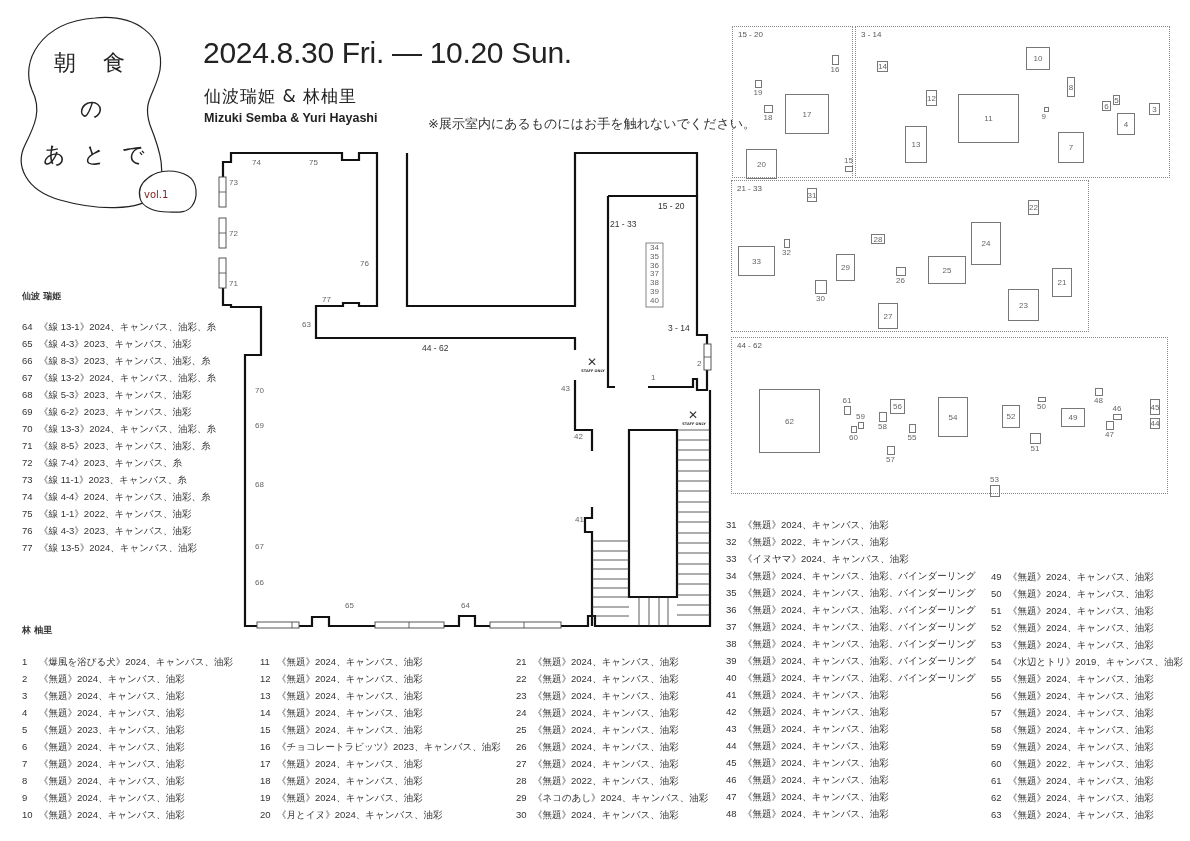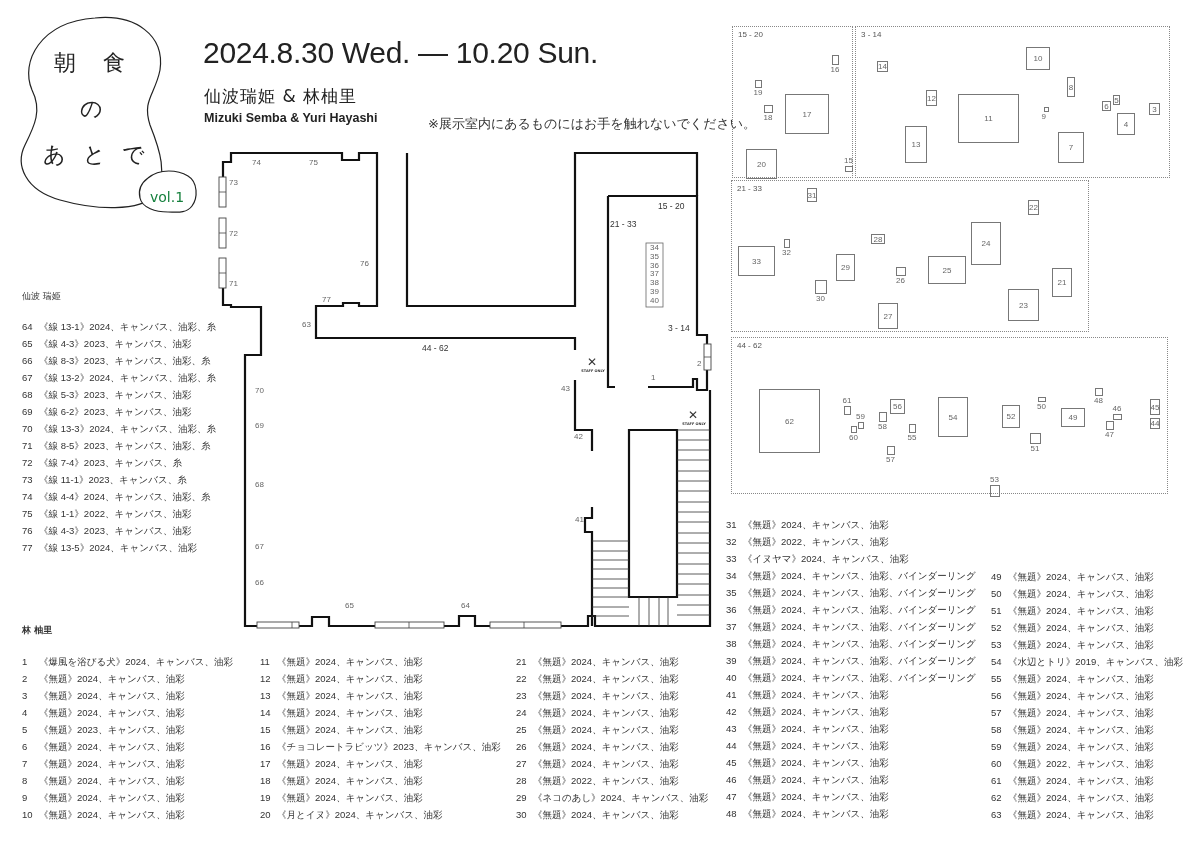--- a/index.html
+++ b/index.html
@@ -2,21 +2,21 @@
 <html><head>
 <meta charset="utf-8">
 <style>
   * { box-sizing: border-box; margin: 0; padding: 0; }
   html, body { width: 1190px; height: 841px; background: #ffffff; overflow: hidden; }
   body { position: relative; font-family: "DejaVu Sans", sans-serif; color: #333; }
 
   .logo { position: absolute; left: 0; top: 0; width: 210px; height: 220px; }
   .logo svg { position: absolute; left: 0; top: 0; }
   .logo-char { position: absolute; font-size: 22px; color: #222; font-family: "DejaVu Sans", sans-serif; }
-  .vol { position: absolute; left: 150px; top: 189px; font-size: 14px; color: #15803d; }
+  .vol { position: absolute; left: 144px; top: 189px; font-size: 10px; color: #7f1d1d; }
 
   .date { position: absolute; left: 203px; top: 36px; font-family: "Liberation Sans", sans-serif; font-size: 30px; color: #222; letter-spacing: -0.3px; white-space: nowrap; }
   .artists-jp { position: absolute; left: 204px; top: 85px; font-size: 17px; color: #222; letter-spacing: 1px; white-space: nowrap; }
   .artists-en { position: absolute; left: 204px; top: 111px; font-family: "Liberation Sans", sans-serif; font-size: 12.5px; font-weight: bold; color: #222; white-space: nowrap; }
   .notice { position: absolute; left: 428px; top: 115px; font-size: 13px; color: #333; white-space: nowrap; }
 
   .section-head { position: absolute; font-size: 9px; color: #333; white-space: nowrap; }
   .list { position: absolute; font-family: "Liberation Sans", sans-serif; font-size: 9.5px; color: #333; }
   .list .row { display: flex; height: 17px; line-height: 17px; white-space: nowrap; }
   .list .num { width: 17px; flex: none; }
@@ -43,21 +43,21 @@
   </svg>
   <span class="logo-char" style="left:54px;top:48px;">朝</span>
   <span class="logo-char" style="left:103px;top:48px;">食</span>
   <span class="logo-char" style="left:80px;top:94px;">の</span>
   <span class="logo-char" style="left:43px;top:140px;">あ</span>
   <span class="logo-char" style="left:83px;top:140px;">と</span>
   <span class="logo-char" style="left:122px;top:140px;">で</span>
   <span class="vol">vol.1</span>
 </div>
 
-<div class="date">2024.8.30 Wed. — 10.20 Sun.</div>
+<div class="date">2024.8.30 Fri. — 10.20 Sun.</div>
 <div class="artists-jp">仙波瑞姫 &amp; 林柚里</div>
 <div class="artists-en">Mizuki Semba &amp; Yuri Hayashi</div>
 <div class="notice">※展示室内にあるものにはお手を触れないでください。</div>
 
 <svg class="plan" width="1190" height="841" viewBox="0 0 1190 841">
   <g fill="none" stroke="#111" stroke-width="2.2" stroke-linejoin="miter">
 
     <path d="M223 197 L223 162 L231 162 L231 153 L342 153 L342 160 L359 160 L359 153 L377 153 L377 306 L359 306 L359 303 L343 303 L343 306 L316 306 L316 338 L575 338 L575 350"></path>
     <path d="M223 263 L223 305 L231 305 L231 307 L261 307 L261 355 L245 355 L245 626 L257 626"></path>
 
@@ -252,21 +252,21 @@
     <span class="work-tag" style="left: 362px; top: 58px;">48</span>
     <div class="work" style="left: 363px; top: 50px; width: 8px; height: 8px;"></div>
     <span class="work-tag" style="left: 380.5px; top: 66px;">46</span>
     <div class="work" style="left: 381px; top: 76px; width: 9px; height: 6px;"></div>
     <span class="work-tag" style="left: 373px; top: 92px;">47</span>
     <div class="work" style="left: 374px; top: 83px; width: 8px; height: 9px;"></div>
     <div class="work" style="left: 418px; top: 61px; width: 10px; height: 16px;">45</div>
     <div class="work" style="left: 418px; top: 80px; width: 10px; height: 11px;">44</div>
   </div>
 
-<div class="section-head" style="left:22px;top:290px;">仙波 瑞姫</div>
+<div class="section-head" style="left:22px;top:290px;font-weight:bold;">仙波 瑞姫</div>
 <div class="list" id="semba-list" style="left:22px;top:318px;">
     <div class="row">
       <span class="num">64</span>
       <span class="desc">《線 13-1》2024、キャンバス、油彩、糸</span>
     </div>
     <div class="row">
       <span class="num">65</span>
       <span class="desc">《線 4-3》2023、キャンバス、油彩</span>
     </div>
     <div class="row">

